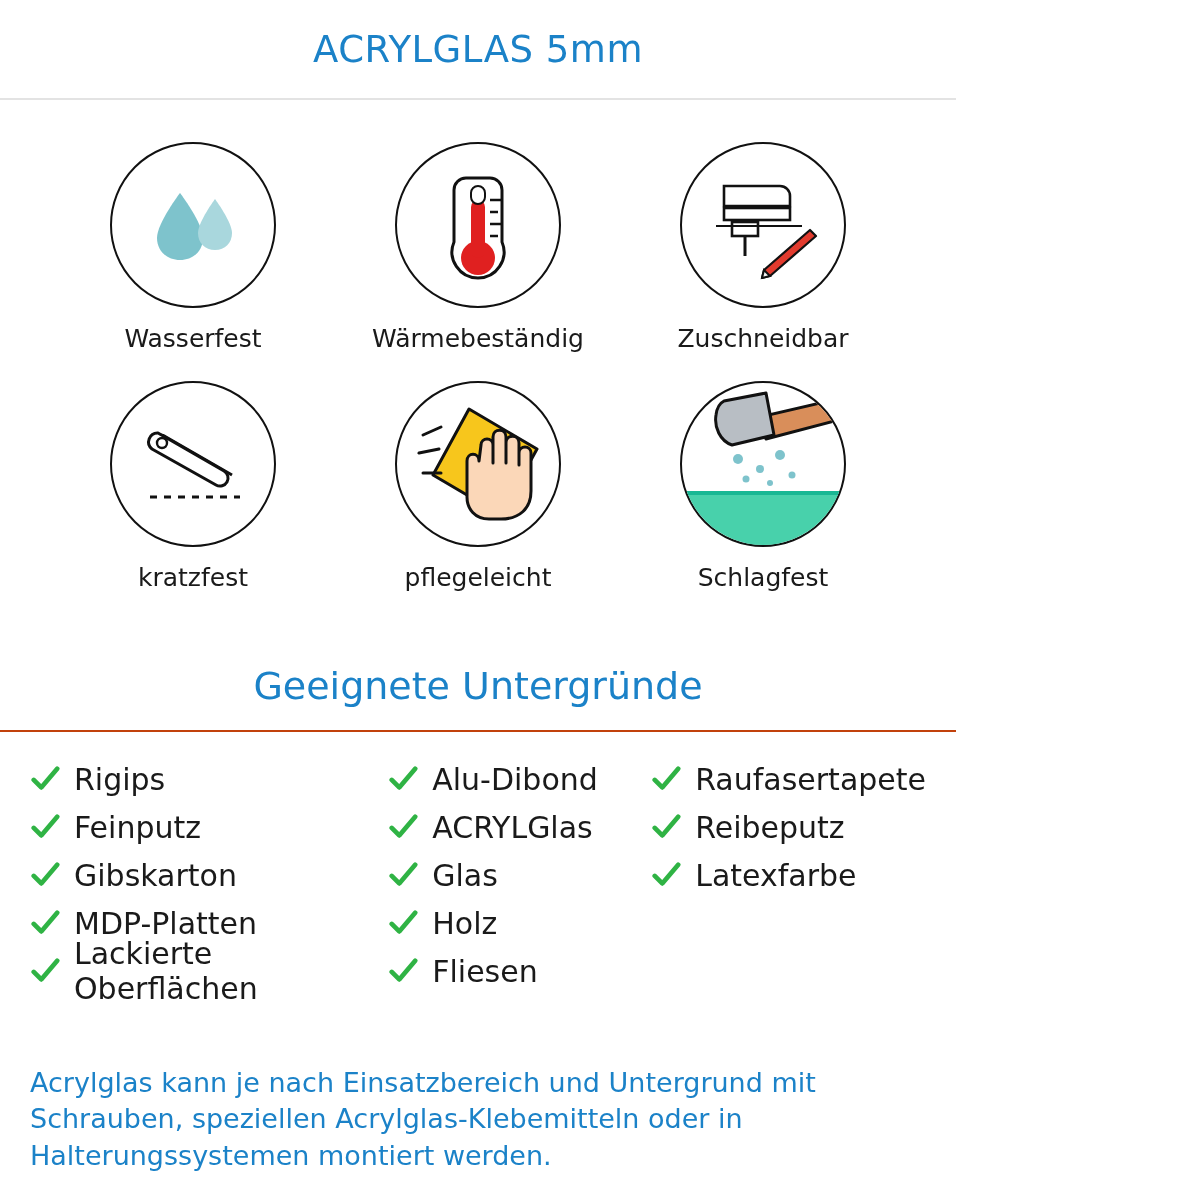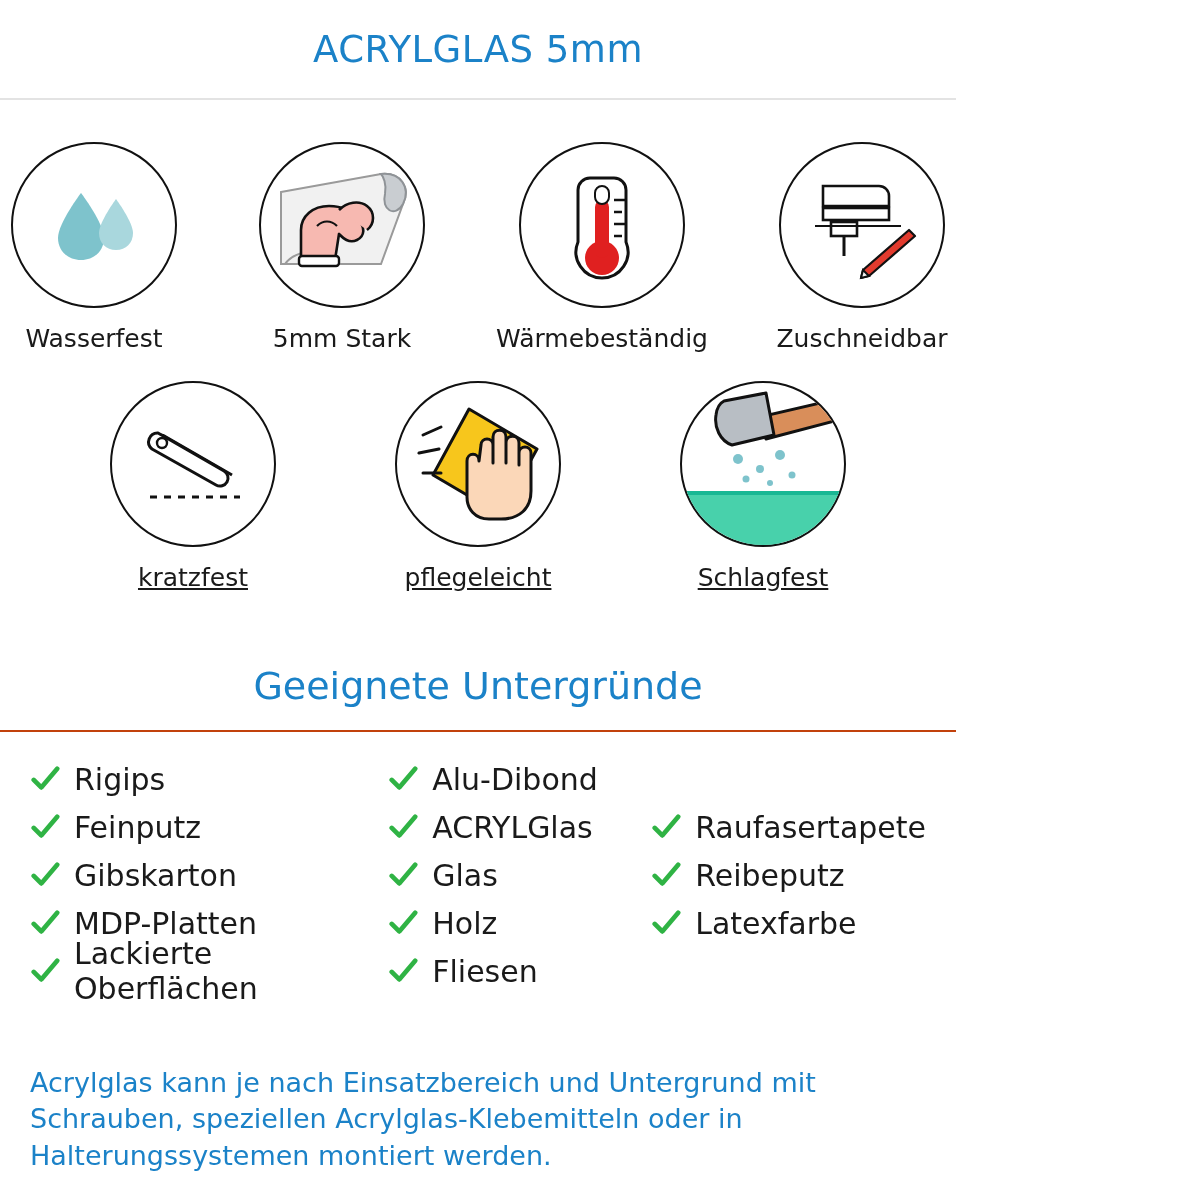--- a/index.html
+++ b/index.html
@@ -42,21 +42,20 @@
     padding-top: 42px;
   }
   .feature-row {
     display: flex;
     justify-content: center;
     gap: 60px;
   }
   .feature-row.row2 {
     margin-top: 28px;
     gap: 60px;
-    text-decoration: underline;
   }
   .feature {
     width: 225px;
     display: flex;
     flex-direction: column;
     align-items: center;
   }
   .circle {
     width: 162px;
     height: 162px;
@@ -89,21 +88,20 @@
     font-size: 38px;
     font-weight: 400;
   }
 
   
   .substrates {
     display: flex;
     padding: 26px 30px 0 30px;
     box-sizing: border-box;
     gap: 0;
-    align-items: center;
   }
   .sub-col {
     display: flex;
     flex-direction: column;
     gap: 6px;
   }
   .sub-col.c1 { width: 470px; }
   .sub-col.c2 { width: 345px; }
   .sub-col.c3 { width: 350px; }
   .sub-item {
@@ -148,36 +146,20 @@
       <div class="feature">
         <div class="circle">
           <svg width="120" height="120" viewBox="0 0 120 120">
             <path d="M47 28 C47 28 24 58 24 73 C24 86 34 95 47 95 C60 95 70 86 70 73 C70 58 47 28 47 28 Z" fill="#7ec3cc"></path>
             <path d="M82 34 C82 34 65 57 65 68 C65 78 72 85 82 85 C92 85 99 78 99 68 C99 57 82 34 82 34 Z" fill="#a9d7dd"></path>
           </svg>
         </div>
         <div class="feature-label">Wasserfest</div>
       </div>
 
-      <div class="feature">
-        <div class="circle">
-          <svg width="162" height="162" viewBox="0 0 162 162">
-
-            <path d="M20 48 L120 30 C140 28 150 44 142 60 L120 120 L20 120 Z" fill="#f1f1f1" stroke="#9a9a9a" stroke-width="2"></path>
-            <path d="M120 30 C140 28 150 44 142 60 C134 74 120 66 124 50 C126 40 122 32 120 30 Z" fill="#c9cdd1" stroke="#8f9397" stroke-width="2"></path>
-            <path d="M24 120 C34 106 60 104 74 112" fill="none" stroke="#9a9a9a" stroke-width="2"></path>
-
-            <path d="M40 116 L40 86 C40 72 52 62 68 62 C82 62 92 68 98 76 C104 84 104 92 96 96 C88 100 82 94 78 90 L74 116 Z" fill="#f7b9b1" stroke="#111" stroke-width="2.6" stroke-linejoin="round"></path>
-            <path d="M78 66 C86 58 98 56 106 62 C114 68 114 80 106 86" fill="#f7b9b1" stroke="#111" stroke-width="2.6"></path>
-            <path d="M56 82 C62 76 70 76 76 82" fill="none" stroke="#111" stroke-width="2.2"></path>
-            <rect x="38" y="112" width="40" height="10" rx="3" fill="#ffffff" stroke="#111" stroke-width="2.4"></rect>
-          </svg>
-        </div>
-        <div class="feature-label">5mm Stark</div>
-      </div>
 
       <div class="feature">
         <div class="circle">
           <svg width="120" height="130" viewBox="0 0 120 130">
             <path d="M48 18 h24 a12 12 0 0 1 12 12 v52 a26 26 0 1 1 -48 0 v-52 a12 12 0 0 1 12 -12 z" fill="#ffffff" stroke="#111" stroke-width="3"></path>
             <circle cx="60" cy="98" r="17" fill="#e02020"></circle>
             <rect x="53" y="40" width="14" height="58" rx="7" fill="#e02020"></rect>
             <rect x="53" y="26" width="14" height="18" rx="7" fill="#ffffff" stroke="#111" stroke-width="2"></rect>
             <g stroke="#111" stroke-width="2.4">
               <line x1="72" y1="40" x2="84" y2="40"></line>

